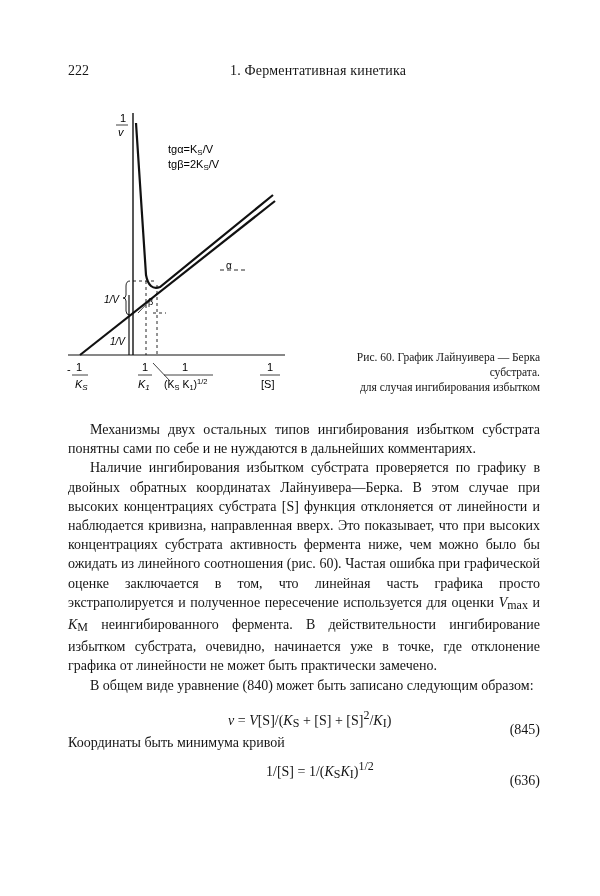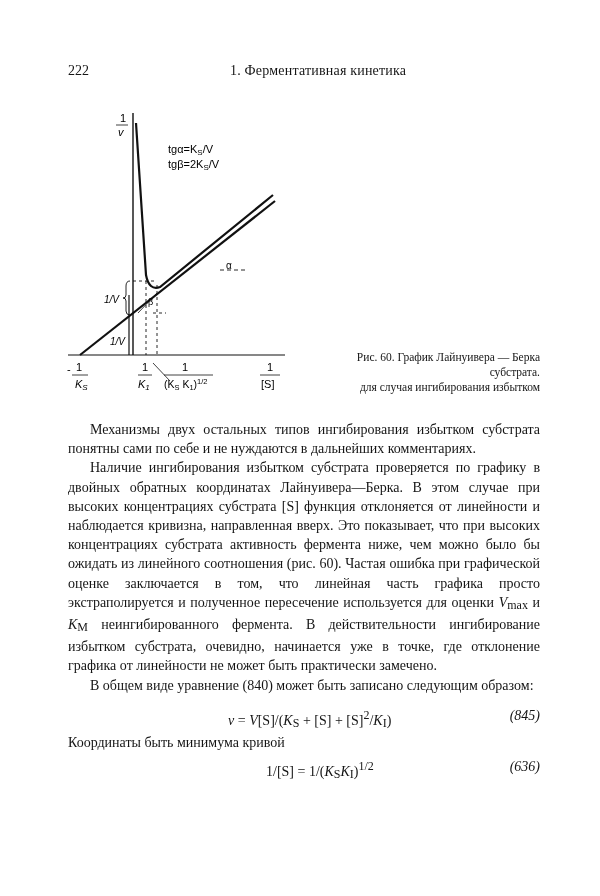--- a/index.html
+++ b/index.html
@@ -12,21 +12,21 @@
   .figure svg { width: 250px; height: 290px; }
   .fig-text { font-family: "Liberation Sans", "DejaVu Sans", sans-serif; }
   .caption { position: absolute; left: 318px; top: 350px; width: 222px; font-size: 11.5px;
              line-height: 15px; text-align: right; font-weight: normal; font-family: "Liberation Serif", serif; }
   .body-text { position: absolute; left: 68px; top: 420px; width: 472px; font-size: 14px;
                line-height: 19.2px; text-align: justify; }
   .body-text p { margin: 0; }
   .body-text p.indent { text-indent: 22px; }
   .formula { position: relative; height: 28px; margin-top: 8px; }
   .formula .expr { position: absolute; top: 3px; margin-left: 40px; }
-  .formula .num { position: absolute; right: 0; top: 3px; font-style: italic; }
+  .formula .num { position: absolute; right: 0; top: 17px; }
   .f845 .expr { left: 120px; }
   .f846 .expr { left: 158px; }
   i.v { font-style: italic; }
   sup, sub { font-size: 12px; }
   sub { vertical-align: -2px; }
   sup { vertical-align: 6px; }
 </style>
 </head>
 <body>
 

